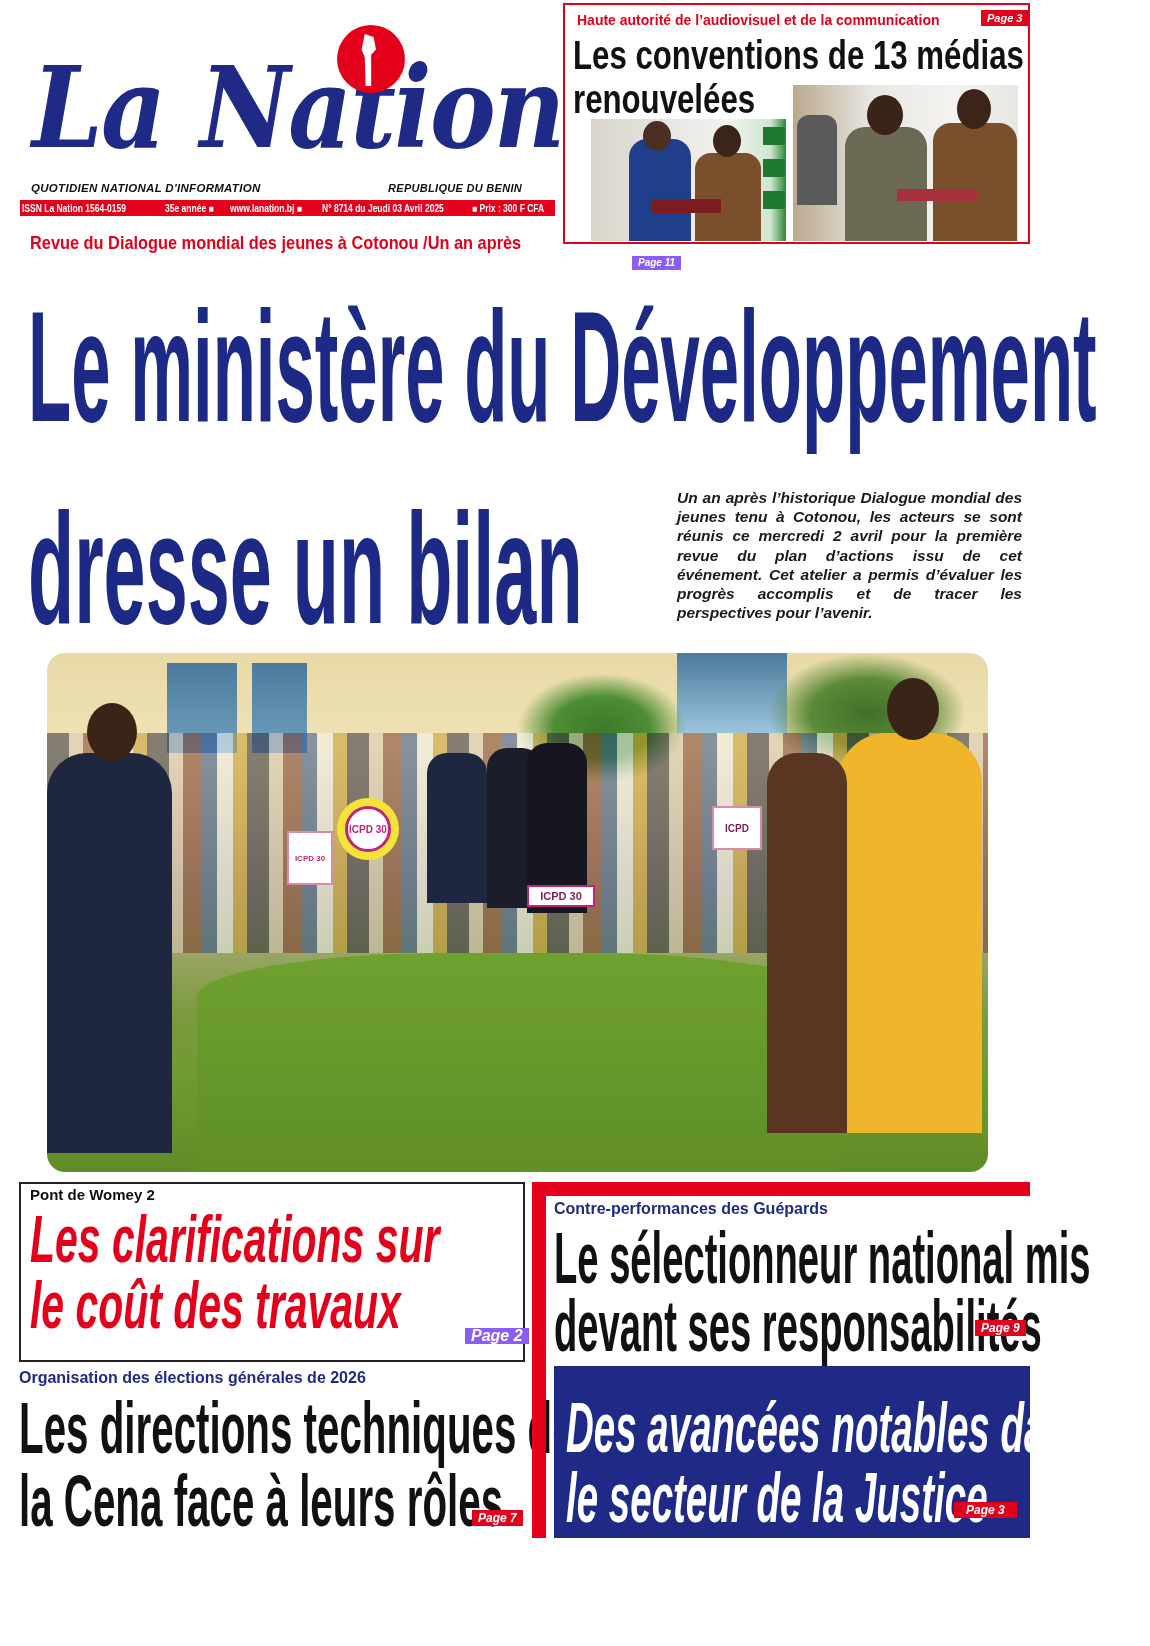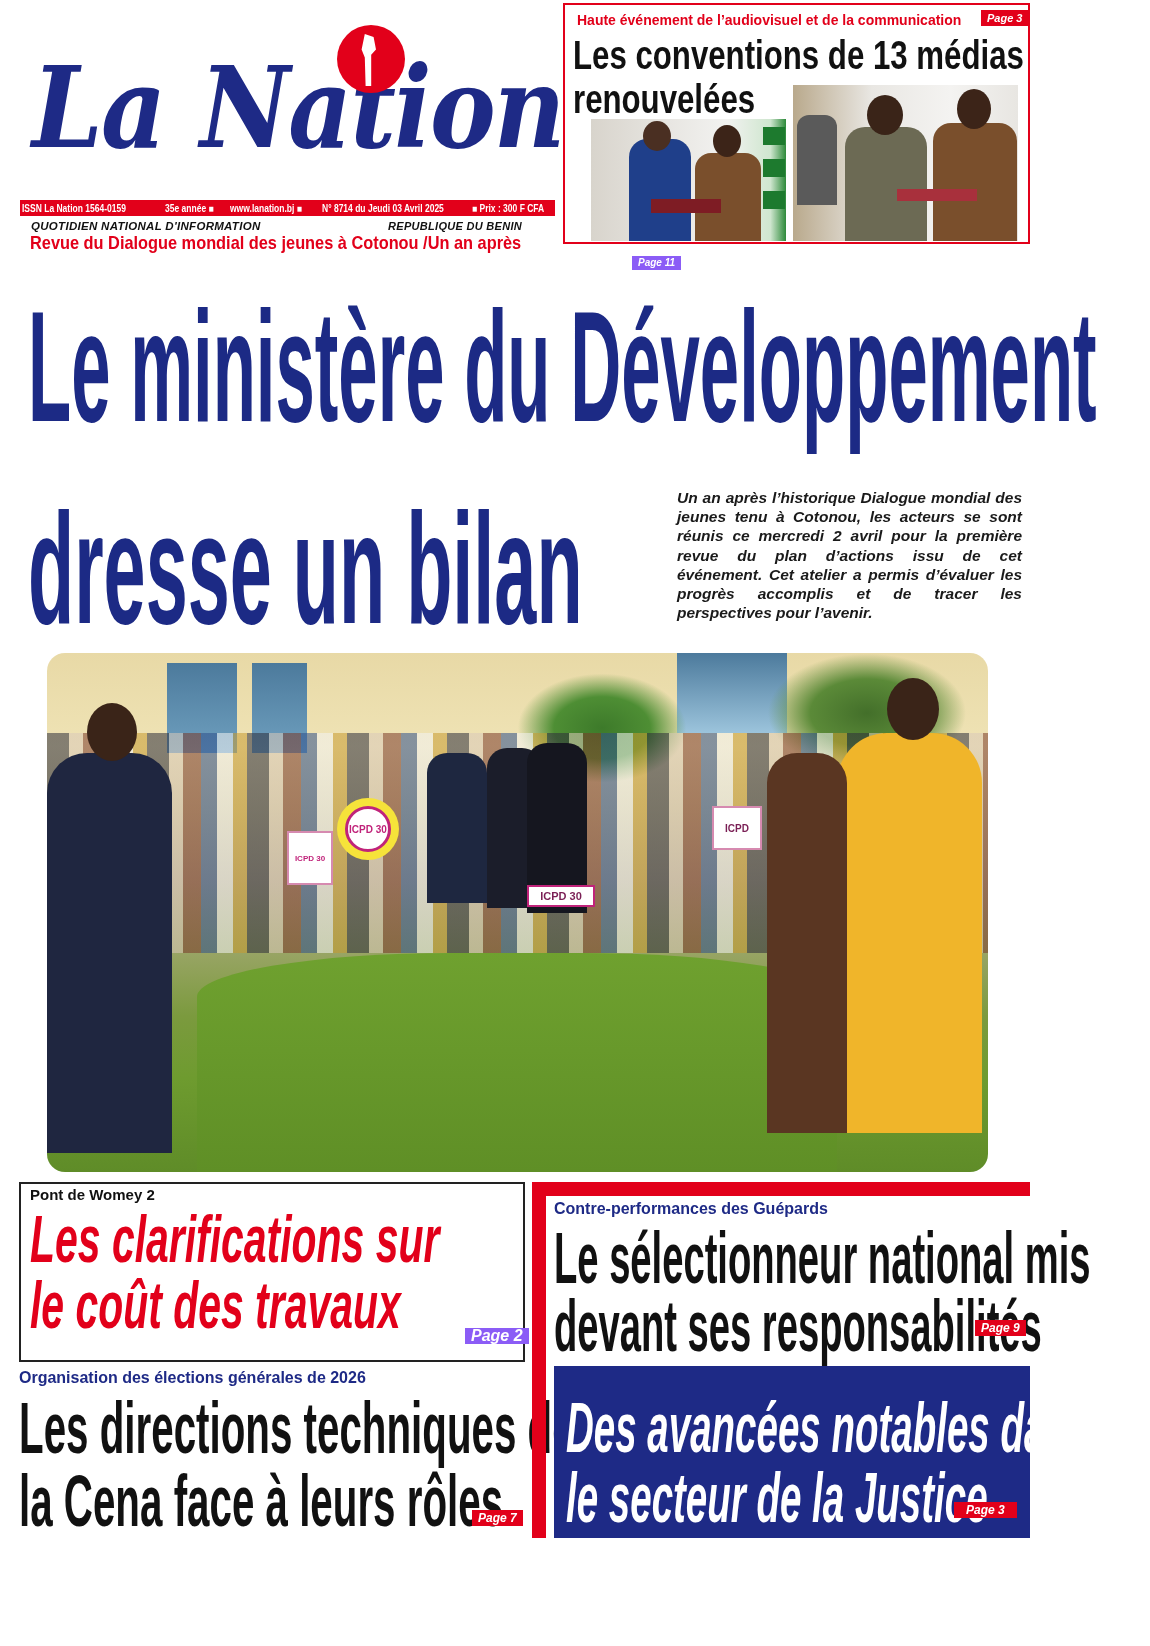--- a/index.html
+++ b/index.html
@@ -14,21 +14,21 @@
   .logo-circle {
     position: absolute; left: 337px; top: 25px; width: 68px; height: 68px;
     border-radius: 50%; background: #e2001a;
   }
   .logo-map {
     position: absolute; left: 360px; top: 34px; width: 16px; height: 52px;
     background: #fff; clip-path: polygon(30% 0, 85% 6%, 100% 30%, 70% 40%, 70% 100%, 35% 100%, 30% 45%, 10% 30%);
   }
   .tagline {
     position: absolute; font-weight: bold; font-style: italic; font-size: 11.5px;
-    letter-spacing: 0.3px; color: #111; margin-top: 38px;
+    letter-spacing: 0.3px; color: #111;
   }
   .infobar {
     position: absolute; left: 20px; top: 200px; width: 535px; height: 16px;
     background: #e2001a; color: #fff; font-size: 10px; font-weight: bold;
     font-family: "Liberation Sans Narrow", "Liberation Sans", sans-serif;
     display: flex; align-items: center; white-space: nowrap; overflow: hidden;
   }
   .infobar span { position: absolute; transform: scaleX(0.85); transform-origin: left center; }
 
   .kicker-red {
@@ -111,21 +111,21 @@
   <div class="infobar">
     <span style="left:2px;">ISSN La Nation 1564-0159</span>
     <span style="left:145px;">35e année ■</span>
     <span style="left:210px;">www.lanation.bj ■</span>
     <span style="left:302px;">N° 8714 du Jeudi 03 Avril 2025</span>
     <span style="left:452px;">■ Prix : 300 F CFA</span>
   </div>
 </div>
 
 <div class="haac-box">
-  <div class="haac-kicker">Haute événement de l’audiovisuel et de la communication</div>
+  <div class="haac-kicker">Haute autorité de l’audiovisuel et de la communication</div>
   <div class="page-tag red-tag" style="left:416px; top:5px;">Page 3</div>
   <div class="haac-title">
     <div>Les conventions de 13 médias</div>
     <div>renouvelées</div>
   </div>
 
   <div class="photo" style="left:26px; top:114px; width:195px; height:122px; background:linear-gradient(90deg,#d8d4cc 0%,#e8e6e2 40%,#f2f2f0 70%,#cfe6cf 92%,#2d8a3a 100%);">
     <div style="position:absolute;left:38px;top:20px;width:62px;height:102px;background:#1f3f8a;border-radius:18px 18px 0 0;"></div>
     <div style="position:absolute;left:52px;top:2px;width:28px;height:30px;background:#4a2f22;border-radius:50%;"></div>
     <div style="position:absolute;left:104px;top:34px;width:66px;height:88px;background:#7a4f2c;border-radius:16px 16px 0 0;"></div>

